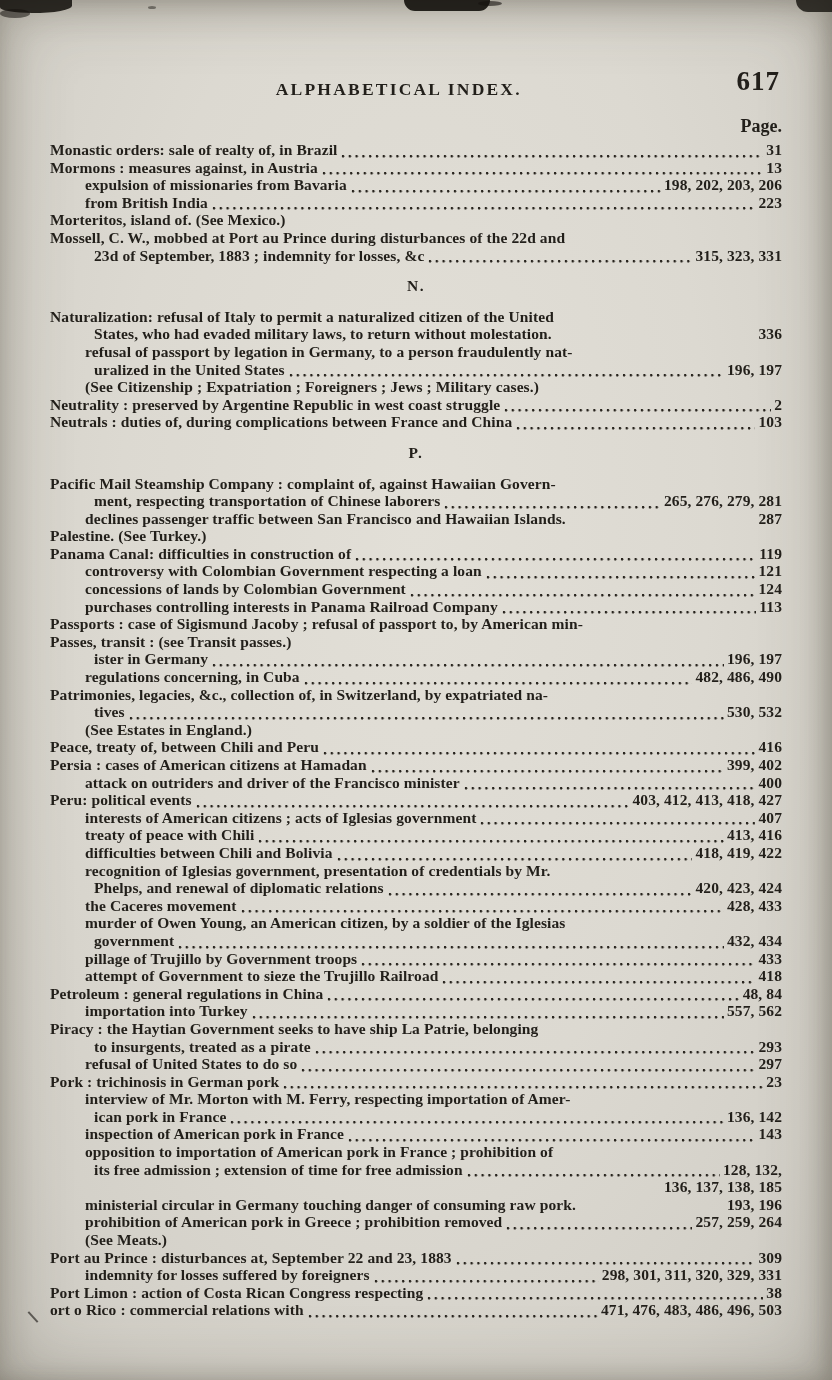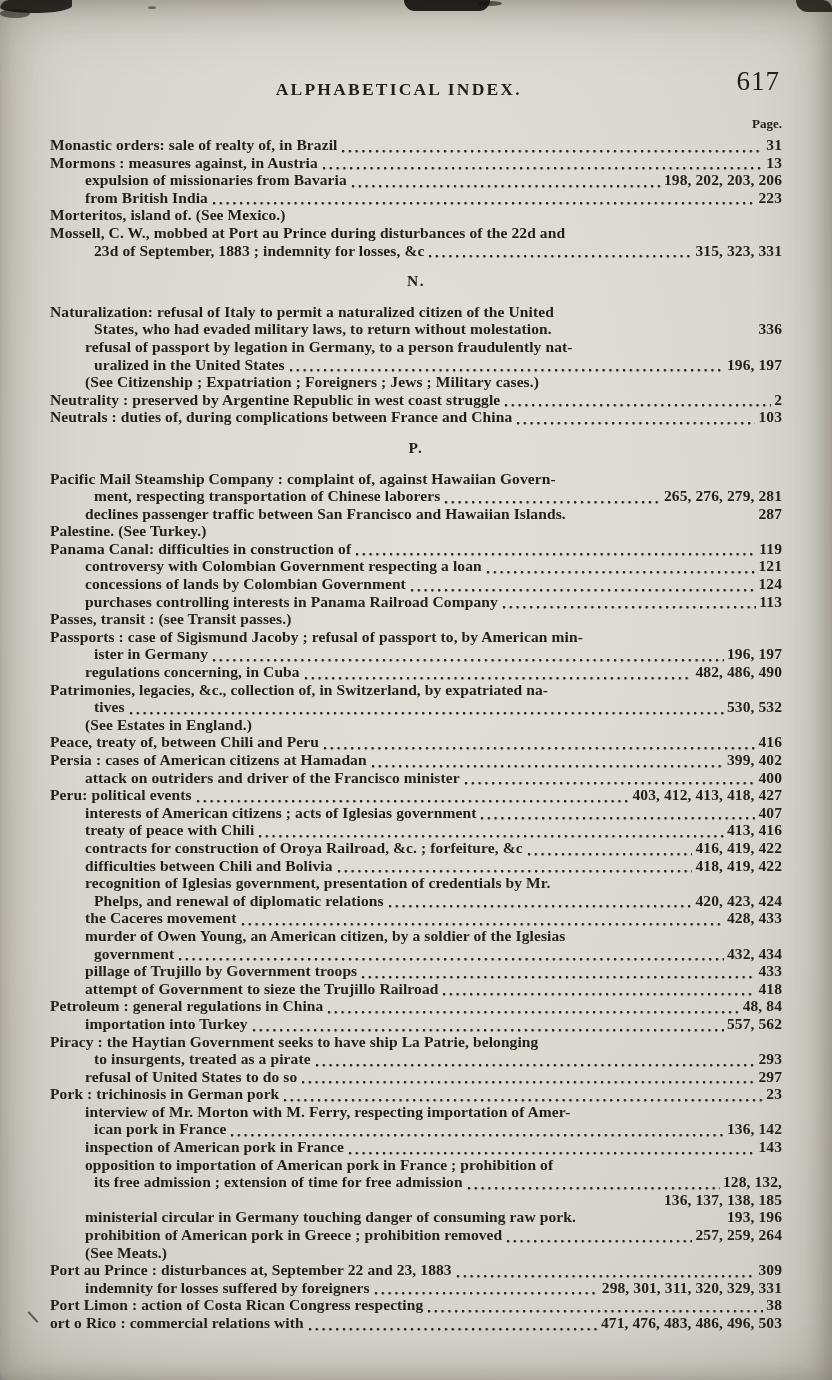--- a/index.html
+++ b/index.html
@@ -5,21 +5,20 @@
   * { margin:0; padding:0; box-sizing:border-box; }
   html,body { background:#8d8a83; }
   .sheet {
     position:relative;
     width:832px; height:1380px;
     margin:0 auto;
     overflow:hidden;
     background: radial-gradient(ellipse at 50% 38%, #e2dfd7 0%, #dcd9d1 50%, #d3d0c8 82%, #c8c5bd 100%);
     font-family:"Liberation Serif","DejaVu Serif",serif;
     color:#221f1a;
-    border-radius:9px;
   }
   .sheet::before {
     content:""; position:absolute; inset:0; pointer-events:none;
     box-shadow: inset 0 0 70px rgba(70,62,48,.30), inset 0 10px 34px rgba(55,50,40,.16), inset -6px 0 18px rgba(55,50,40,.18);
   }
   
   .artifact { position:absolute; background:#16130f; pointer-events:none; }
   .a-tl1 { left:0; top:0; width:72px; height:13px; border-radius:0 0 55% 45%; opacity:.88; }
   .a-tl2 { left:0; top:9px; width:30px; height:9px; border-radius:50%; opacity:.55; }
   .a-tc1 { left:404px; top:0; width:86px; height:11px; border-radius:0 0 46px 46px; opacity:.92; }
@@ -28,23 +27,23 @@
   .a-sp1 { left:148px; top:6px; width:8px; height:3px; border-radius:50%; opacity:.45; }
   .a-bl1 { left:26px; top:1316px; width:14px; height:2px; transform:rotate(48deg); opacity:.6; }
 
   .content { position:absolute; left:50px; top:66px; width:732px; }
 
   .masthead { position:relative; height:40px; }
   .title {
     position:absolute; left:50%; top:13px; transform:translateX(-57%);
     font-size:17.5px; font-weight:bold; letter-spacing:2.2px; white-space:nowrap;
   }
-  .folio { position:absolute; right:2px; top:0; font-size:27px; font-weight:normal; letter-spacing:1px; }
-
-  .page-label { text-align:right; font-size:13px; font-weight:bold; margin:10px 0 4px; }
+  .folio { position:absolute; right:2px; top:0; font-size:27px; font-weight:bold; letter-spacing:1px; }
+
+  .page-label { text-align:right; font-size:18px; font-weight:bold; margin:10px 0 4px; }
 
   .index-body { font-size:15.5px; font-weight:bold; letter-spacing:.1px; }
   .line { display:flex; align-items:baseline; line-height:17.6px; }
   .ind0 { padding-left:0; }
   .ind1 { padding-left:35px; }
   .ind2 { padding-left:44px;text-align:right; }
   .txt { white-space:nowrap; }
   .dots { flex:1 1 auto; align-self:flex-end; height:6px; margin:0 3px; min-width:0; }
   .dots.on {
     background-image: radial-gradient(circle at 3px 3.2px, #28241e 1.15px, rgba(0,0,0,0) 1.6px);
@@ -182,29 +181,29 @@
           <span class="txt">concessions of lands by Colombian Government</span>
           <span class="dots on"></span>
           <span class="pg">124</span>
         </div>
         <div class="line ind1">
           <span class="txt">purchases controlling interests in Panama Railroad Company</span>
           <span class="dots on"></span>
           <span class="pg">113</span>
         </div>
         <div class="line ind0">
+          <span class="txt">Passports : case of Sigismund Jacoby ; refusal of passport to, by American min-</span>
+          <span class="dots"></span>
+          <span class="pg"></span>
+        </div>
+        <div class="line ind0">
           <span class="txt">Passes, transit : (see Transit passes.)</span>
           <span class="dots"></span>
           <span class="pg"></span>
         </div>
-        <div class="line ind0">
-          <span class="txt">Passports : case of Sigismund Jacoby ; refusal of passport to, by American min-</span>
-          <span class="dots"></span>
-          <span class="pg"></span>
-        </div>
         <div class="line ind2">
           <span class="txt">ister in Germany</span>
           <span class="dots on"></span>
           <span class="pg">196, 197</span>
         </div>
         <div class="line ind1">
           <span class="txt">regulations concerning, in Cuba</span>
           <span class="dots on"></span>
           <span class="pg">482, 486, 490</span>
         </div>
@@ -245,25 +244,20 @@
         </div>
         <div class="line ind1">
           <span class="txt">interests of American citizens ; acts of Iglesias government</span>
           <span class="dots on"></span>
           <span class="pg">407</span>
         </div>
         <div class="line ind1">
           <span class="txt">treaty of peace with Chili</span>
           <span class="dots on"></span>
           <span class="pg">413, 416</span>
-        </div>
-        <div class="line ind1">
-          <span class="txt">contracts for construction of Oroya Railroad, &amp;c. ; forfeiture, &amp;c</span>
-          <span class="dots on"></span>
-          <span class="pg">416, 419, 422</span>
         </div>
         <div class="line ind1">
           <span class="txt">difficulties between Chili and Bolivia</span>
           <span class="dots on"></span>
           <span class="pg">418, 419, 422</span>
         </div>
         <div class="line ind1">
           <span class="txt">recognition of Iglesias government, presentation of credentials by Mr.</span>
           <span class="dots"></span>
           <span class="pg"></span>

